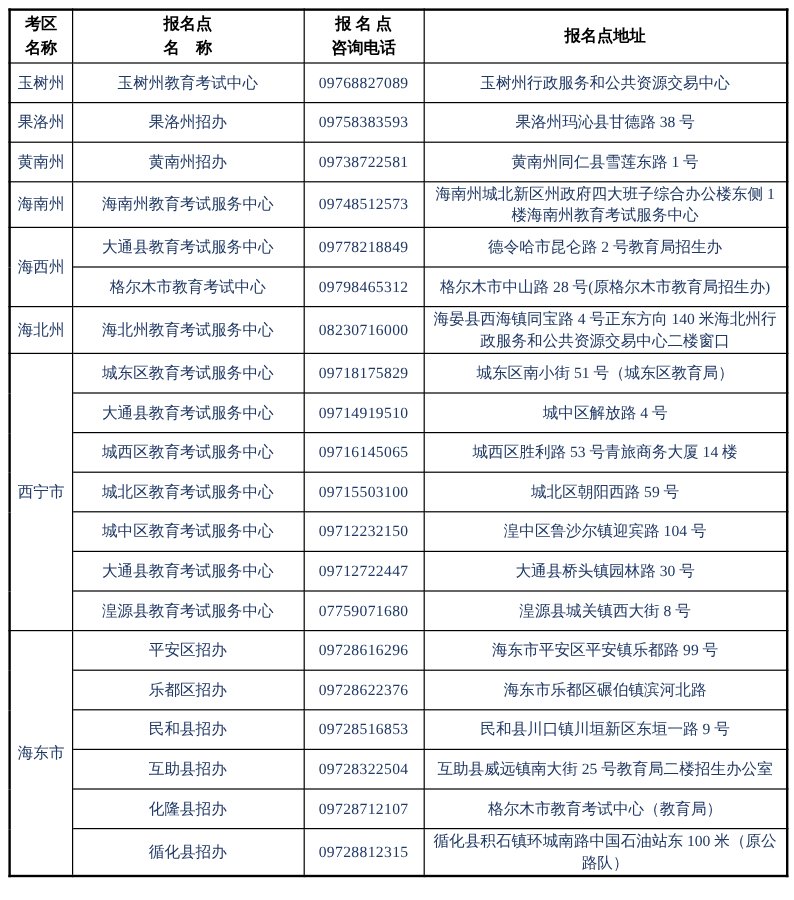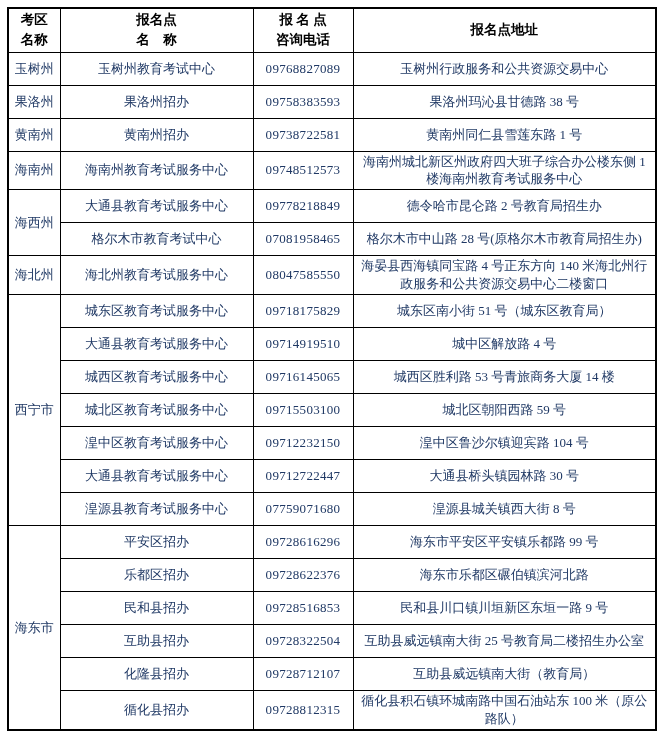--- a/index.html
+++ b/index.html
@@ -109,28 +109,28 @@
       </tr>
 
       <tr>
         <td rowspan="2">海西州</td>
         <td>大通县教育考试服务中心</td>
         <td class="phone">09778218849</td>
         <td>德令哈市昆仑路 2 号教育局招生办</td>
       </tr>
       <tr>
         <td>格尔木市教育考试中心</td>
-        <td class="phone">07081958465</td>
+        <td class="phone">09798465312</td>
         <td>格尔木市中山路 28 号(原格尔木市教育局招生办)</td>
       </tr>
 
       <tr>
         <td>海北州</td>
         <td>海北州教育考试服务中心</td>
-        <td class="phone">08047585550</td>
+        <td class="phone">08230716000</td>
         <td>海晏县西海镇同宝路 4 号正东方向 140 米海北州行政服务和公共资源交易中心二楼窗口</td>
       </tr>
 
       <tr>
         <td rowspan="7">西宁市</td>
         <td>城东区教育考试服务中心</td>
         <td class="phone">09718175829</td>
         <td>城东区南小街 51 号（城东区教育局）</td>
       </tr>
       <tr>
@@ -142,21 +142,21 @@
         <td>城西区教育考试服务中心</td>
         <td class="phone">09716145065</td>
         <td>城西区胜利路 53 号青旅商务大厦 14 楼</td>
       </tr>
       <tr>
         <td>城北区教育考试服务中心</td>
         <td class="phone">09715503100</td>
         <td>城北区朝阳西路 59 号</td>
       </tr>
       <tr>
-        <td>湟中区教育考试服务中心</td>
+        <td>城中区教育考试服务中心</td>
         <td class="phone">09712232150</td>
         <td>湟中区鲁沙尔镇迎宾路 104 号</td>
       </tr>
       <tr>
         <td>大通县教育考试服务中心</td>
         <td class="phone">09712722447</td>
         <td>大通县桥头镇园林路 30 号</td>
       </tr>
       <tr>
         <td>湟源县教育考试服务中心</td>
@@ -181,21 +181,21 @@
         <td>民和县川口镇川垣新区东垣一路 9 号</td>
       </tr>
       <tr>
         <td>互助县招办</td>
         <td class="phone">09728322504</td>
         <td>互助县威远镇南大街 25 号教育局二楼招生办公室</td>
       </tr>
       <tr>
         <td>化隆县招办</td>
         <td class="phone">09728712107</td>
-        <td>互助县威远镇南大街（教育局）</td>
+        <td>格尔木市教育考试中心（教育局）</td>
       </tr>
       <tr>
         <td>循化县招办</td>
         <td class="phone">09728812315</td>
         <td>循化县积石镇环城南路中国石油站东 100 米（原公路队）</td>
       </tr>
     </tbody>
   </table>
 </div>
 

